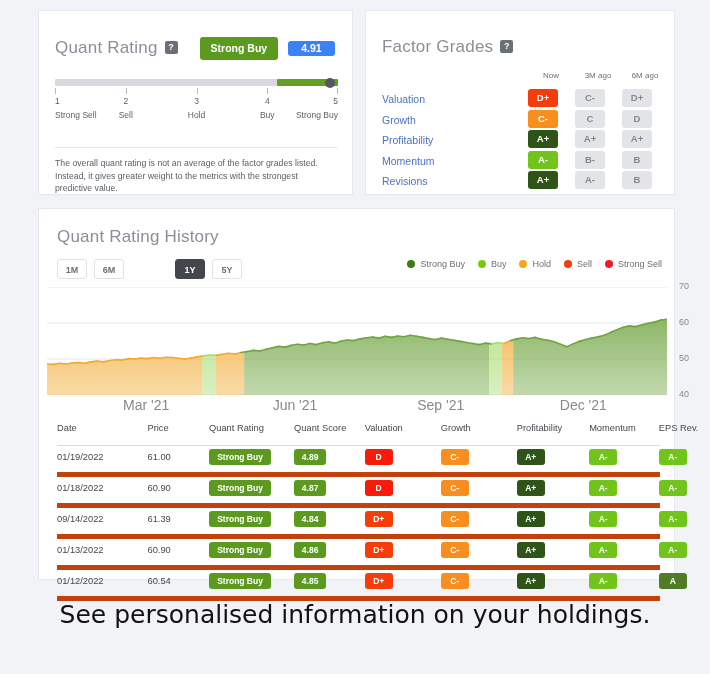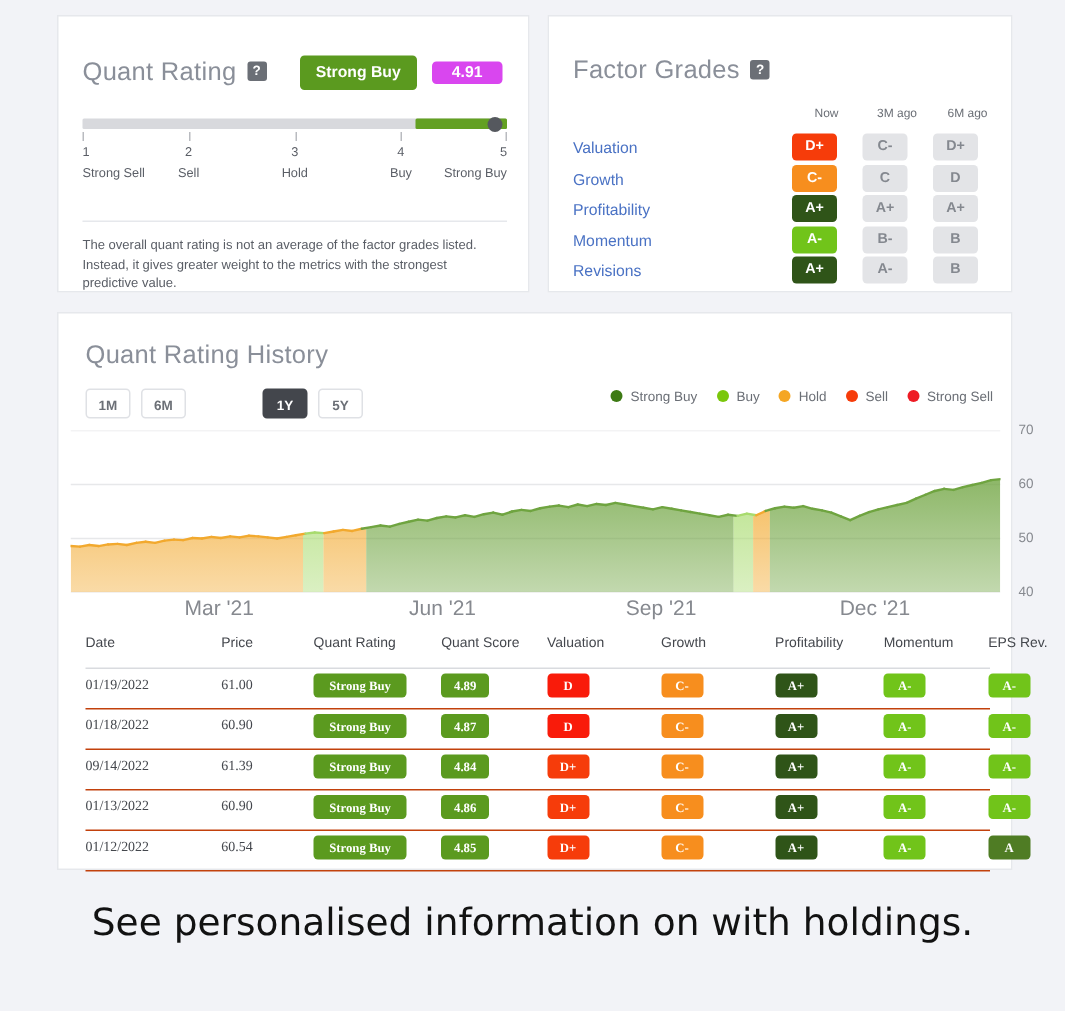--- a/index.html
+++ b/index.html
@@ -32,21 +32,21 @@
   }
 
   
   .qr-head{position:absolute;left:16px;top:26px;display:flex;align-items:center;}
   .badge-pill{
     display:inline-block;border-radius:3px;color:#fff;
     font-size:10.5px;font-weight:700;text-align:center;
     padding:6px 11px;line-height:1;
   }
   #qr-rating-badge{background:#5b9a1f;margin-left:22px;}
-  #qr-score-badge{background:#d946ef;margin-left:10px;padding:2px 13px;}
+  #qr-score-badge{background:#3b82f6;margin-left:10px;padding:2px 13px;}
 
   .slider-wrap{position:absolute;left:16px;top:68px;width:283px;}
   .slider-track{position:relative;height:7px;background:#d8d9dd;border-radius:1px;}
   .slider-fill{position:absolute;left:78.5%;top:0;width:21.5%;height:7px;background:#63a022;border-radius:1px;}
   .slider-knob{position:absolute;left:95.3%;top:-1.5px;width:10px;height:10px;border-radius:50%;background:#55585e;}
   .tick-row{position:relative;height:7px;margin-top:2px;}
   .tick{position:absolute;top:0;width:1px;height:6px;background:#b9bbc0;}
   .scale-row{position:relative;height:12px;margin-top:1px;}
   .scale-num{position:absolute;top:0;font-size:8.5px;color:#5a5e66;transform:translateX(-50%);}
   .scale-lbl-row{position:relative;height:12px;margin-top:2px;}
@@ -84,21 +84,21 @@
   .chart{position:absolute;left:8px;top:78px;width:620px;height:108px;}
   .chart-yaxis{position:absolute;left:632px;top:78px;width:28px;height:108px;}
   .ylab{position:absolute;font-size:9px;color:#86898f;}
   .xaxis{position:absolute;left:8px;top:188px;width:620px;height:14px;}
   .xlab{position:absolute;top:0;font-size:14px;color:#86898f;transform:translateX(-50%);white-space:nowrap;}
 
   
   .tbl{position:absolute;left:18px;top:212px;width:603px;}
   .tbl-head{position:relative;height:24px;border-bottom:1px solid #d9dbdf;}
   .th{position:absolute;top:2px;font-size:9.3px;color:#44474d;white-space:nowrap;}
-  .tr{position:relative;height:26px;border-bottom:1px solid #c2410c;font-family:Liberation Serif, serif;}
+  .tr{position:relative;height:26px;border-bottom:5px solid #c2410c;}
   .td{position:absolute;top:6px;font-size:9.3px;color:#44474d;white-space:nowrap;}
   .cell-pill{
     position:absolute;top:3px;border-radius:3px;color:#fff;
     font-size:8.5px;font-weight:700;text-align:center;line-height:16px;height:16px;
   }
   .pill-rating{width:62px;background:#5b9a1f;}
   .pill-score{width:32px;background:#5b9a1f;}
   .pill-grade{width:28px;}
 
   
@@ -430,14 +430,14 @@
             <div class="cell-pill pill-grade" style="background: rgb(246, 60, 10); left: 307.7px;">D+</div>
             <div class="cell-pill pill-grade" style="background: rgb(247, 142, 30); left: 383.72px;">C-</div>
             <div class="cell-pill pill-grade" style="background: rgb(47, 84, 24); left: 459.74px;">A+</div>
             <div class="cell-pill pill-grade" style="background: rgb(113, 196, 26); left: 532.14px;">A-</div>
             <div class="cell-pill pill-grade" style="background: rgb(79, 124, 36); left: 601.825px;">A</div>
           </div>
         </div>
     </div>
   </div>
 
-  <div id="caption">See personalised information on with holdings.</div>
+  <div id="caption">See personalised information on your holdings.</div>
 </div>
 
 </body></html>

